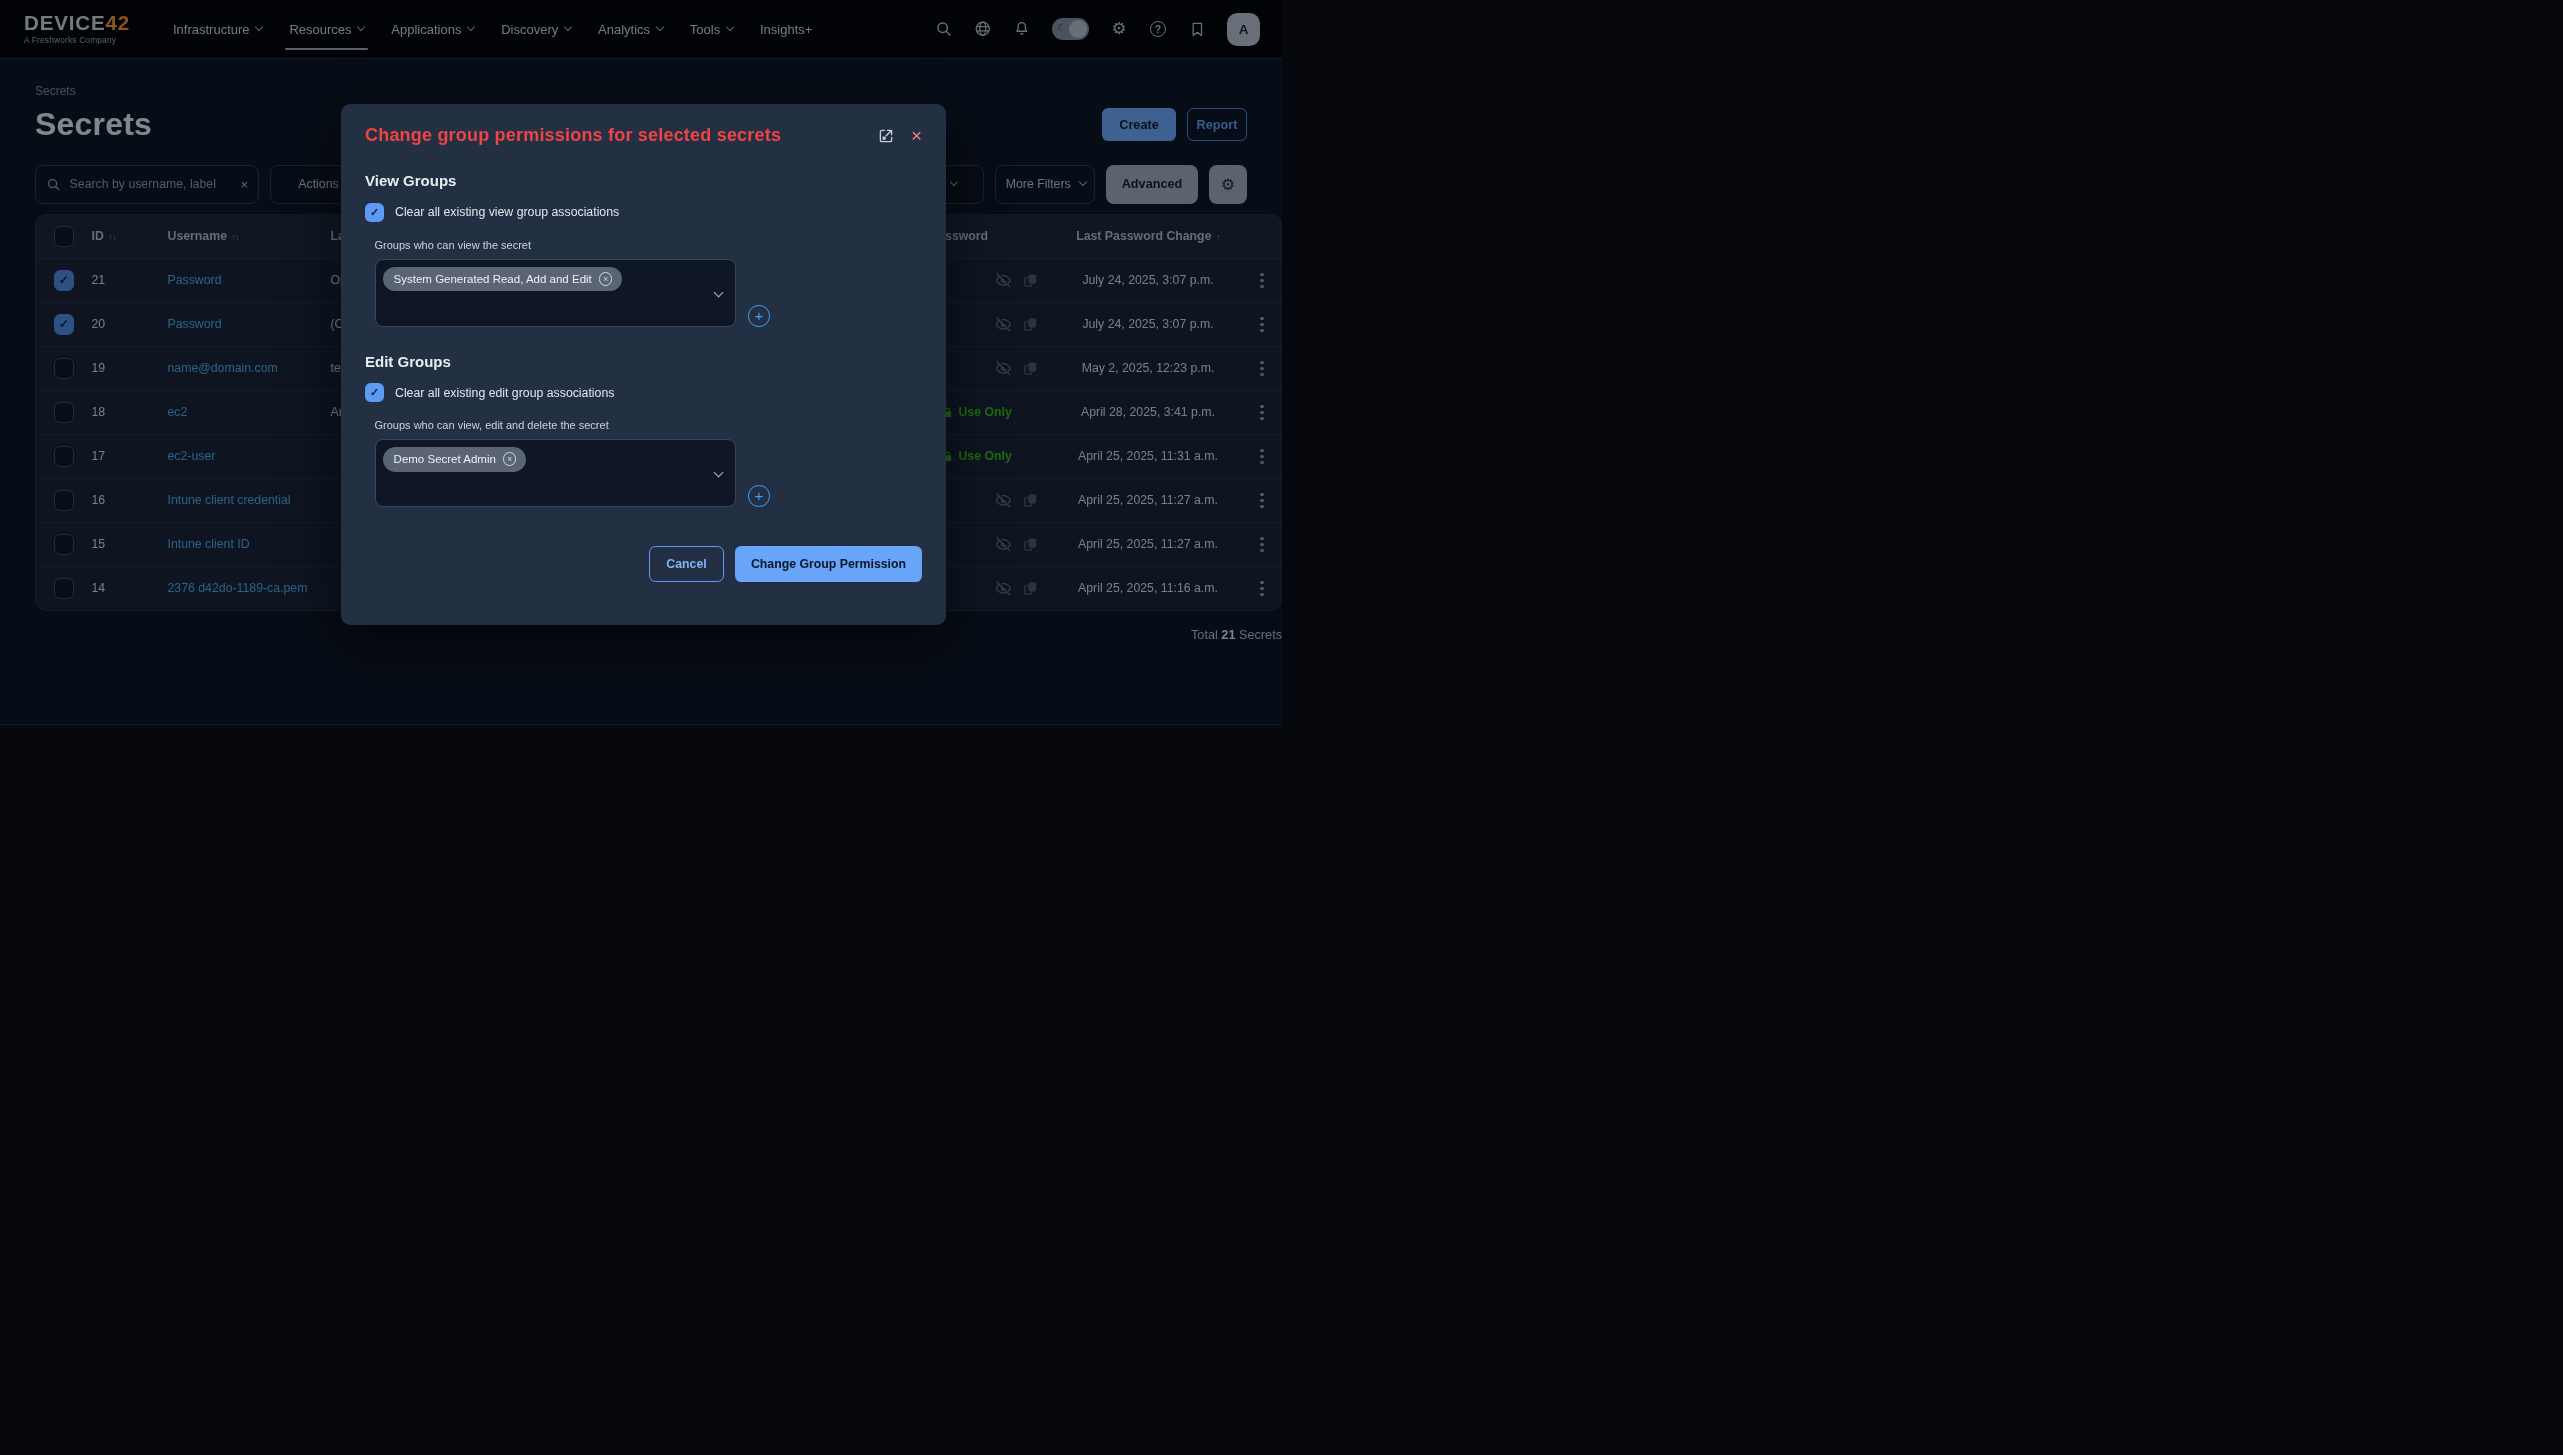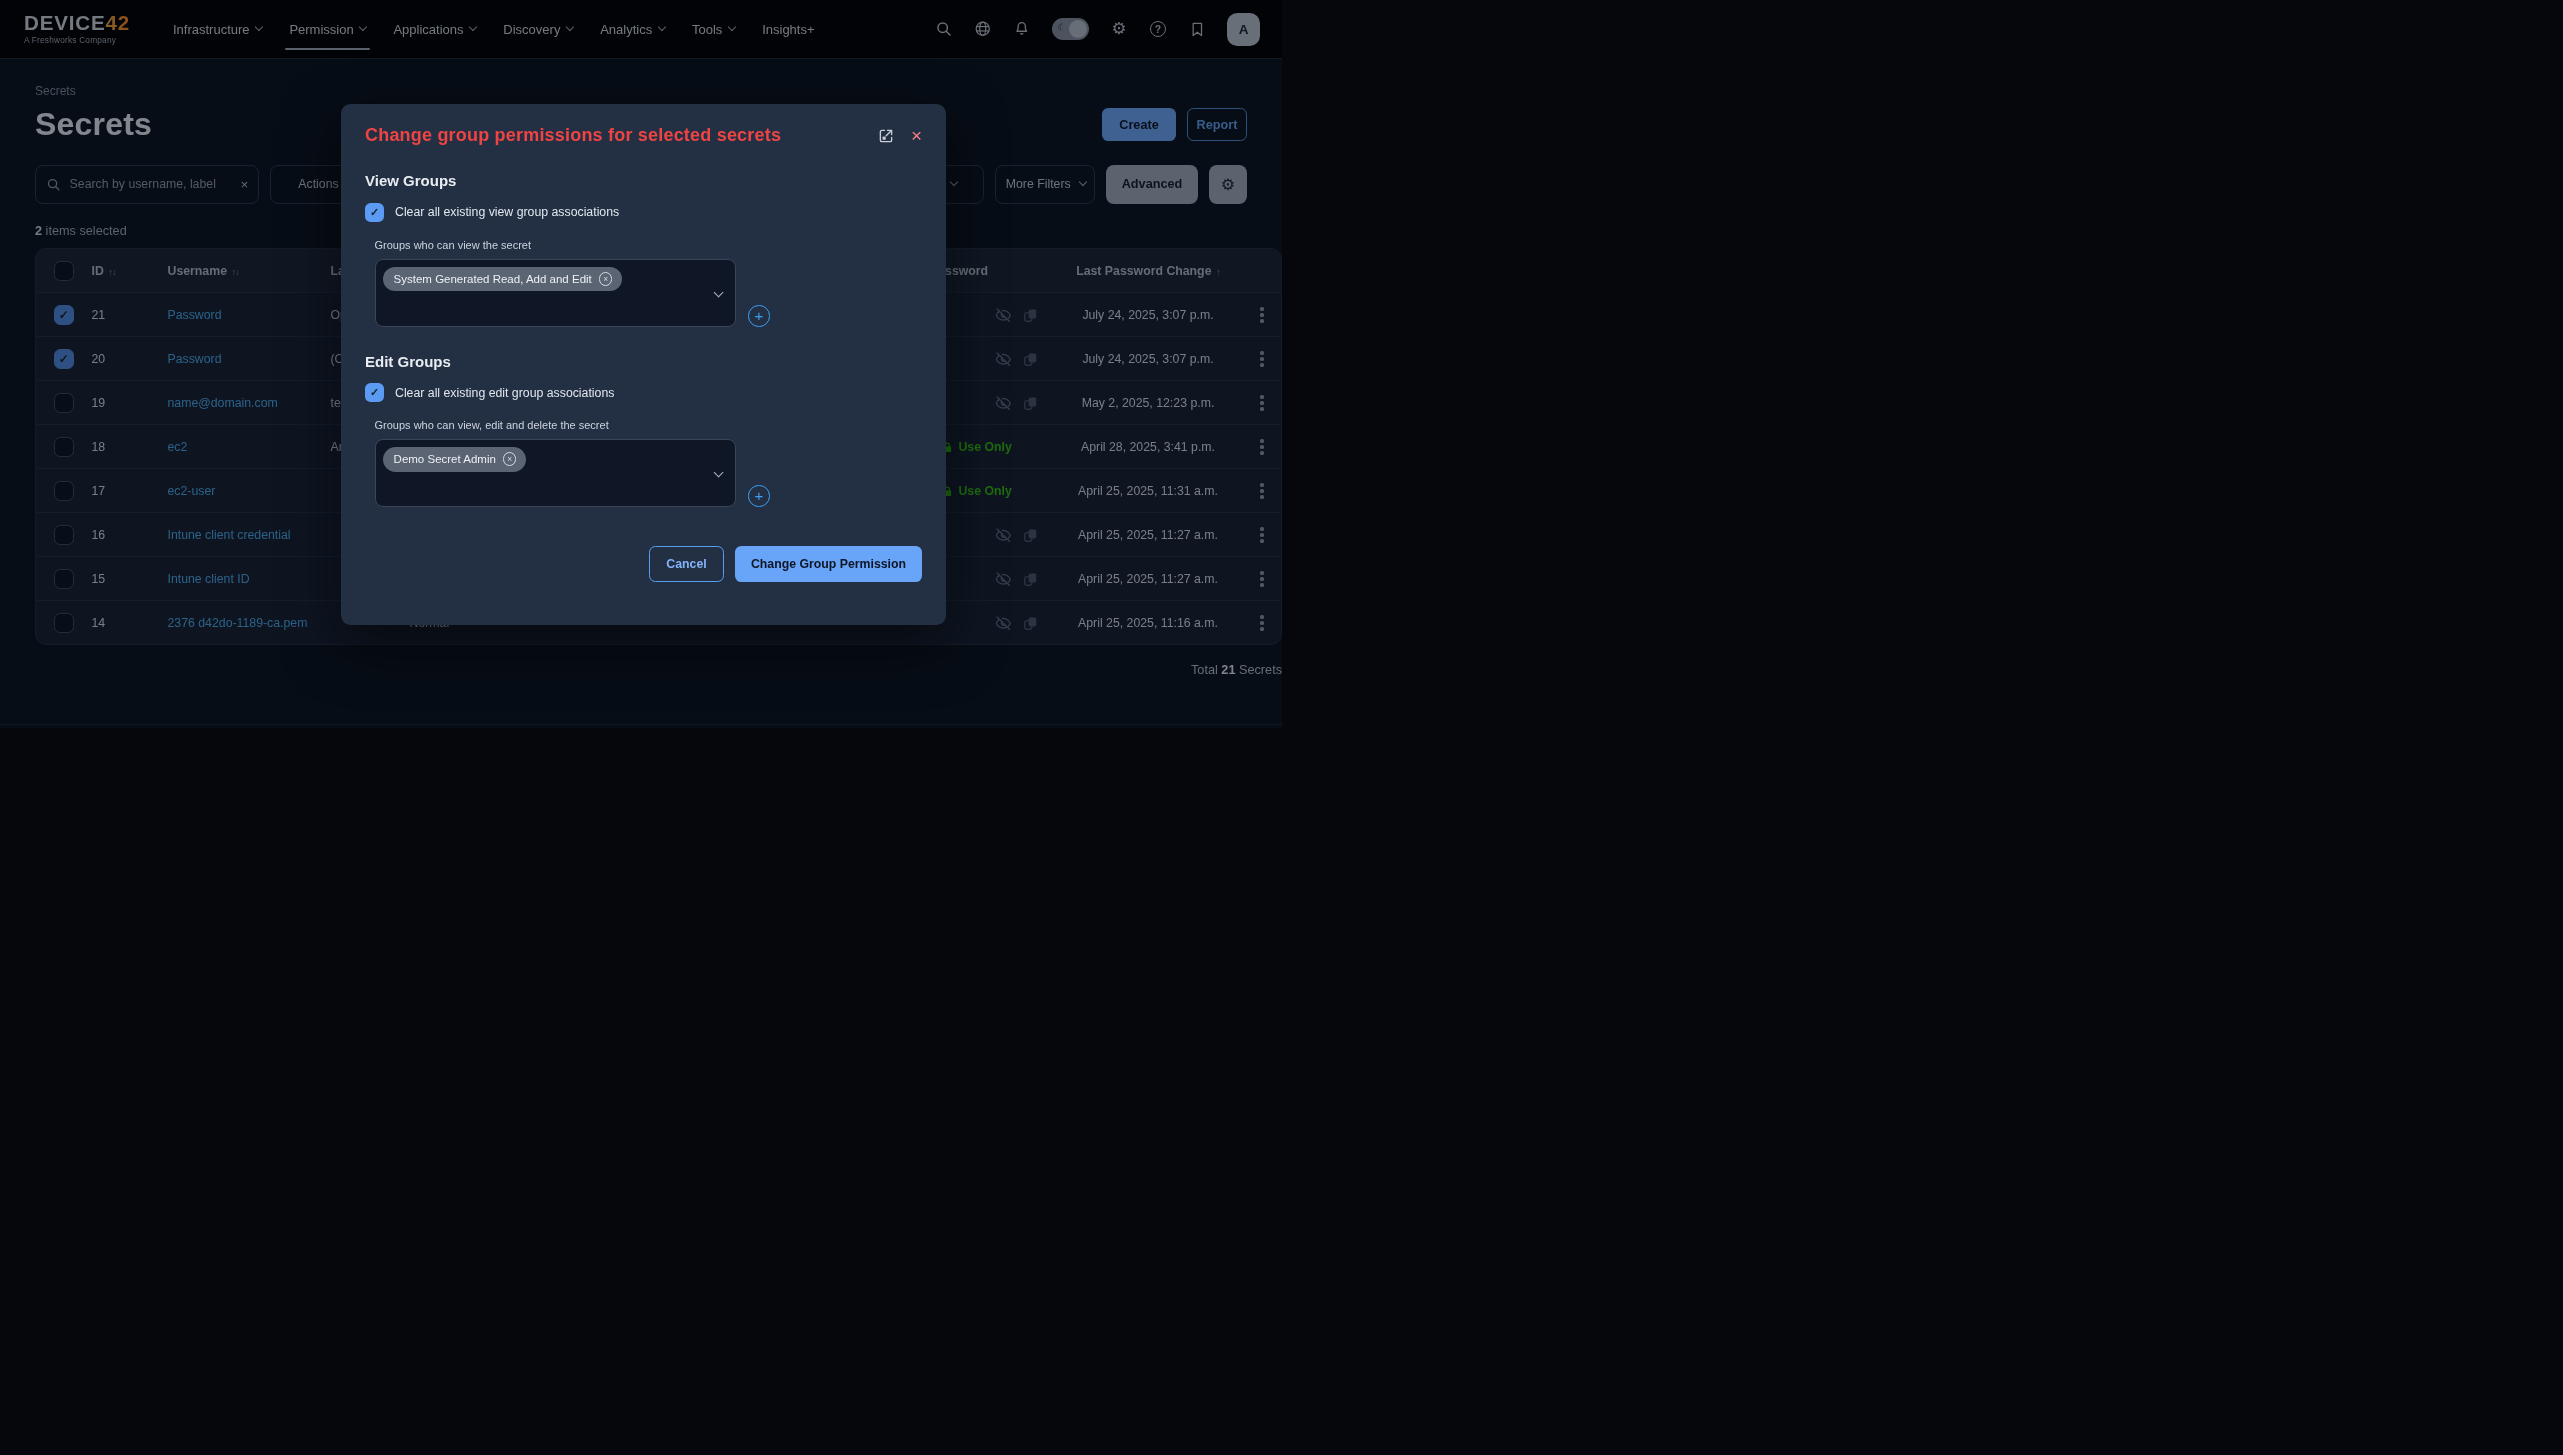--- a/index.html
+++ b/index.html
@@ -107,21 +107,21 @@
     <div class="brand">
       <div class="brand-row"><span>DEVICE</span><span class="brand-accent">42</span></div>
       <div class="brand-tag">A Freshworks Company</div>
     </div>
     <div class="menu">
       <div class="menu-item">
           <span>Infrastructure</span>
           <span class="chev"></span>
         </div>
       <div class="menu-item active">
-          <span>Permission</span>
+          <span>Resources</span>
           <span class="chev"></span>
         </div>
       <div class="menu-item">
           <span>Applications</span>
           <span class="chev"></span>
         </div>
       <div class="menu-item">
           <span>Discovery</span>
           <span class="chev"></span>
         </div>
@@ -204,21 +204,20 @@
       <div class="fbtn morefilters">
           <span>More Filters</span>
           <span class="chev"></span>
         </div>
       <div class="adv">Advanced</div>
       <div class="gearbtn">
           <span class="g">⚙</span>
         </div>
     </div>
 
-    <div class="selected"><b>2</b> <span>items selected</span></div>
 
     <div class="card">
       <div class="thead">
         <div>
             <span class="cb"></span>
           </div>
         <div><span>ID</span><span class="sort">↑↓</span></div>
         <div><span>Username</span><span class="sort">↑↓</span></div>
         <div><span>Label</span></div>
         <div><span>Category</span></div>

